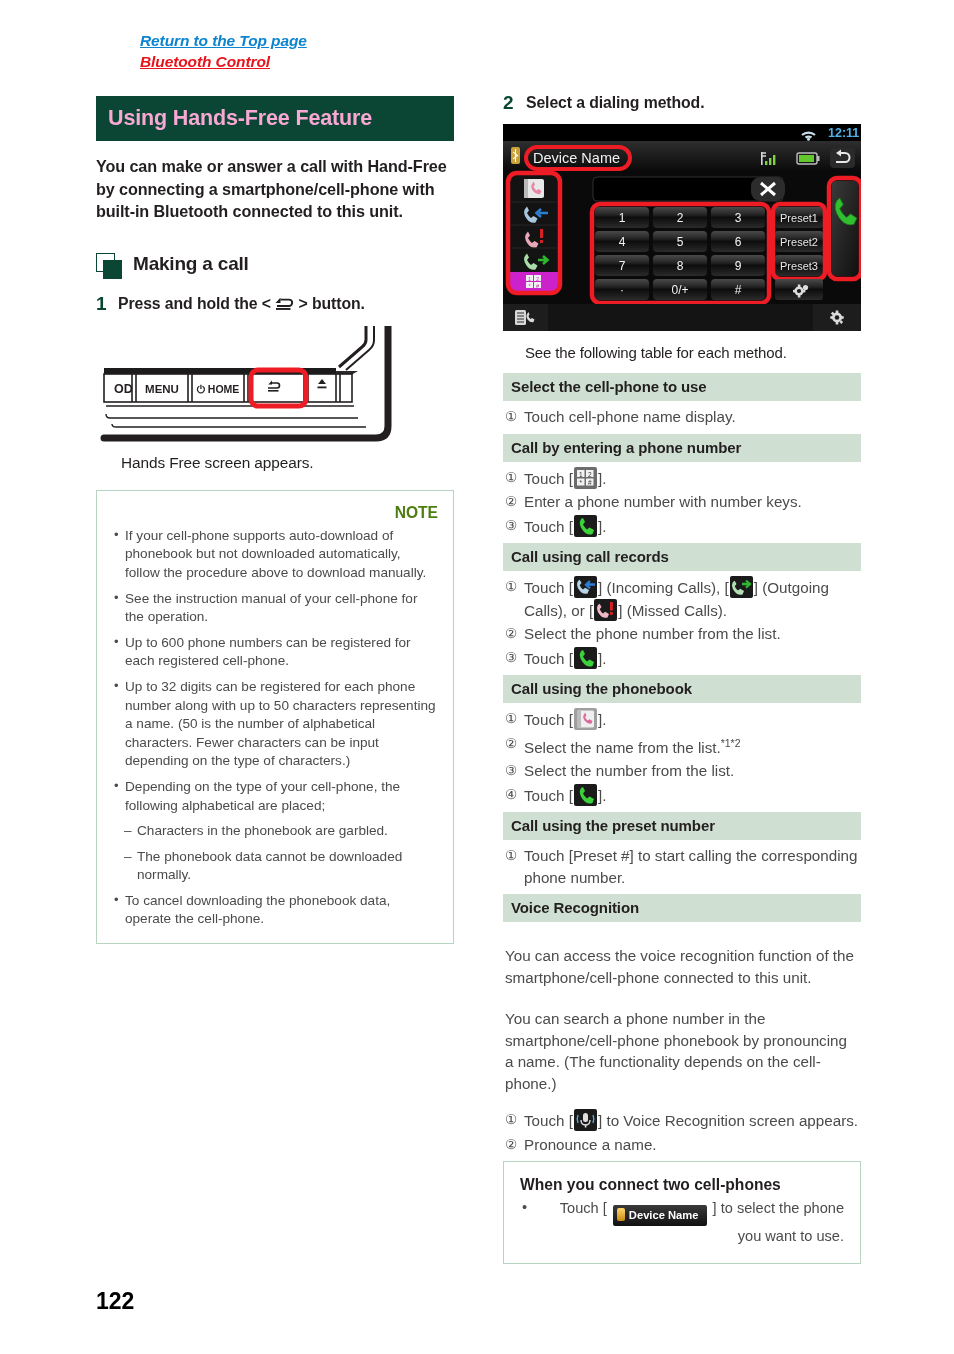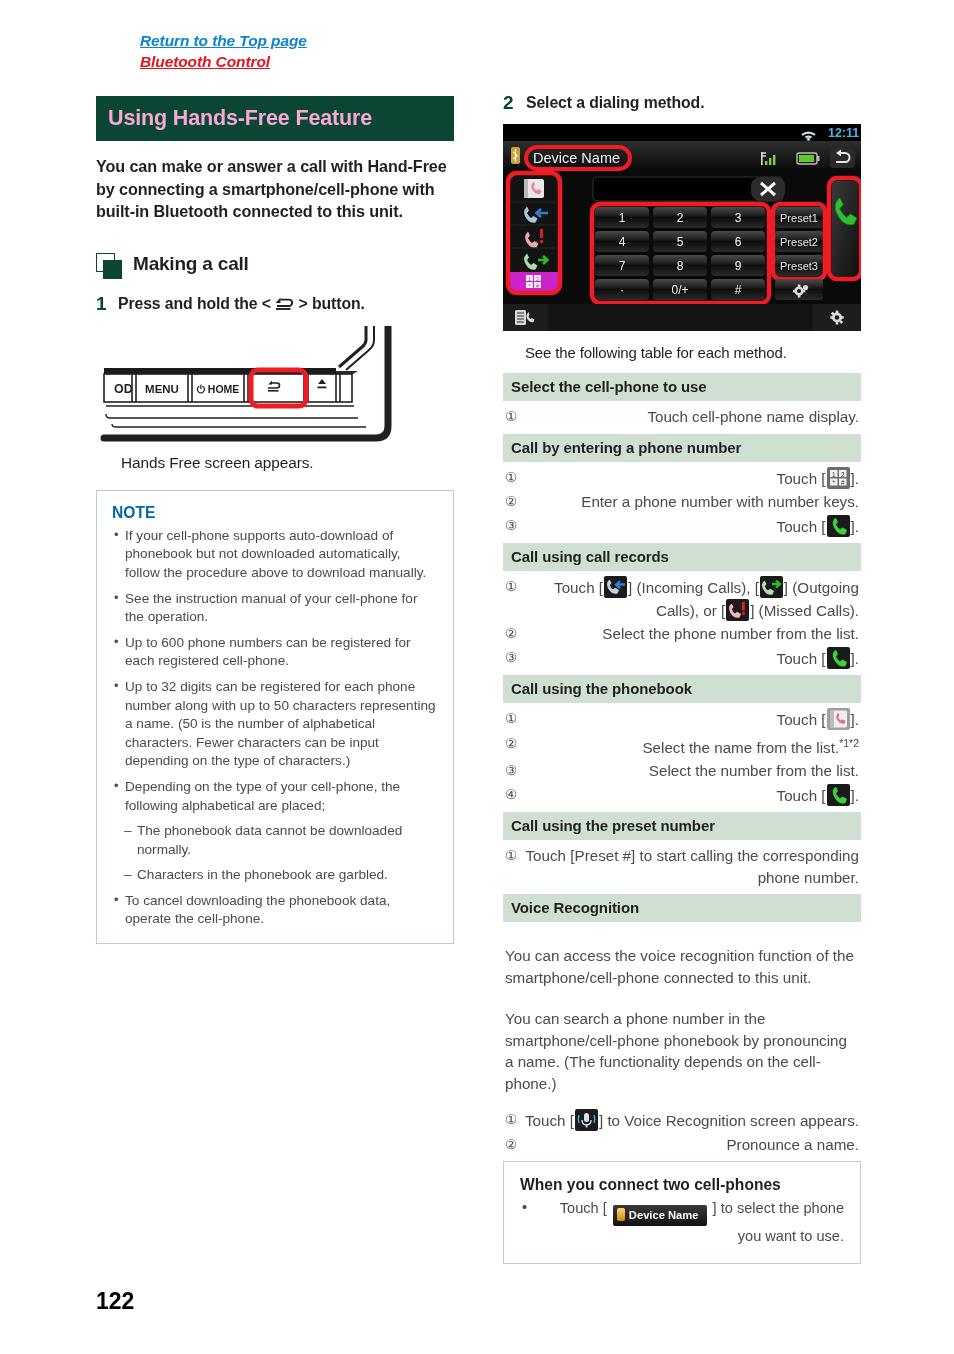--- a/index.html
+++ b/index.html
@@ -69,21 +69,21 @@
   .ret-glyph{ display:inline-block; transform:translateY(2px); }
 
   
   .faceplate { position:relative; width:358px; height:120px; margin-top:12px; }
   .caption { font-size:15.4px; margin-top:8px; padding-left:25px; letter-spacing:-0.1px;}
 
   
   .notebox {
     border:1px solid #b8d3bf; margin-top:18px; padding:13px 15px 14px 15px;
   }
-  .notebox h4 { margin:0 0 4px 0; font-size:15.6px; font-weight:bold; color:#0369a1; }
+  .notebox h4 { margin:0 0 4px 0; font-size:15.6px; font-weight:bold; color:#4d7c0f;text-align:right; }
   .notelist { list-style:none; margin:0; padding:0; }
   .notelist > li {
     position:relative; padding-left:13px; margin-top:7px;
     font-size:13.6px; line-height:18.6px; color:#4b4b4b;
   }
   .notelist > li:first-child { margin-top:5px; }
   .notelist > li.bullet::before {
     content:"•"; position:absolute; left:2px; top:-1px; font-size:13px; color:#4b4b4b;
   }
   .notelist > li.dash {
@@ -110,21 +110,21 @@
   }
   .mbody { padding:3px 2px 6px 2px; }
   .mline {
     font-size:15.2px; line-height:21.5px; color:#4b4b4b;
     display:flex; align-items:flex-start; margin-top:2px;
   }
   .mline .cnum {
     flex:none; width:19px; font-size:13.6px; line-height:21.5px;
     color:#4b4b4b; text-align:left;
   }
-  .mline .ctext { flex:1 1 auto;text-align:right; }
+  .mline .ctext { flex:1 1 auto; }
   .ptext { font-size:15.2px; line-height:21.5px; color:#4b4b4b; margin-top:20px; }
   sup.fn { font-size:10.5px; vertical-align:super; }
 
   
   .chip {
     display:inline-block; vertical-align:-5px;
     width:23px; height:22px; border-radius:2px;
     background:#1b1b1b; position:relative; margin:0 1px;
   }
   .chip svg { position:absolute; left:0; top:0; }
@@ -250,22 +250,22 @@
     <div class="caption">Hands Free screen appears.</div>
 
     <div class="notebox">
       <h4>NOTE</h4>
       <ul class="notelist">
         <li class="bullet">If your cell-phone supports auto-download of phonebook but not downloaded automatically, follow the procedure above to download manually.</li>
         <li class="bullet">See the instruction manual of your cell-phone for the operation.</li>
         <li class="bullet">Up to 600 phone numbers can be registered for each registered cell-phone.</li>
         <li class="bullet">Up to 32 digits can be registered for each phone number along with up to 50 characters representing a name. (50 is the number of alphabetical characters. Fewer characters can be input depending on the type of characters.)</li>
         <li class="bullet">Depending on the type of your cell-phone, the following alphabetical are placed;</li>
+        <li class="dash">Characters in the phonebook are garbled.</li>
         <li class="dash">The phonebook data cannot be downloaded normally.</li>
-        <li class="dash">Characters in the phonebook are garbled.</li>
         <li class="bullet">To cancel downloading the phonebook data, operate the cell-phone.</li>
       </ul>
     </div>
   </div>
 
   <div class="col-right">
 
     <div class="rstep">
       <div class="num">2</div>
       <div class="steptxt">Select a dialing method.</div>

